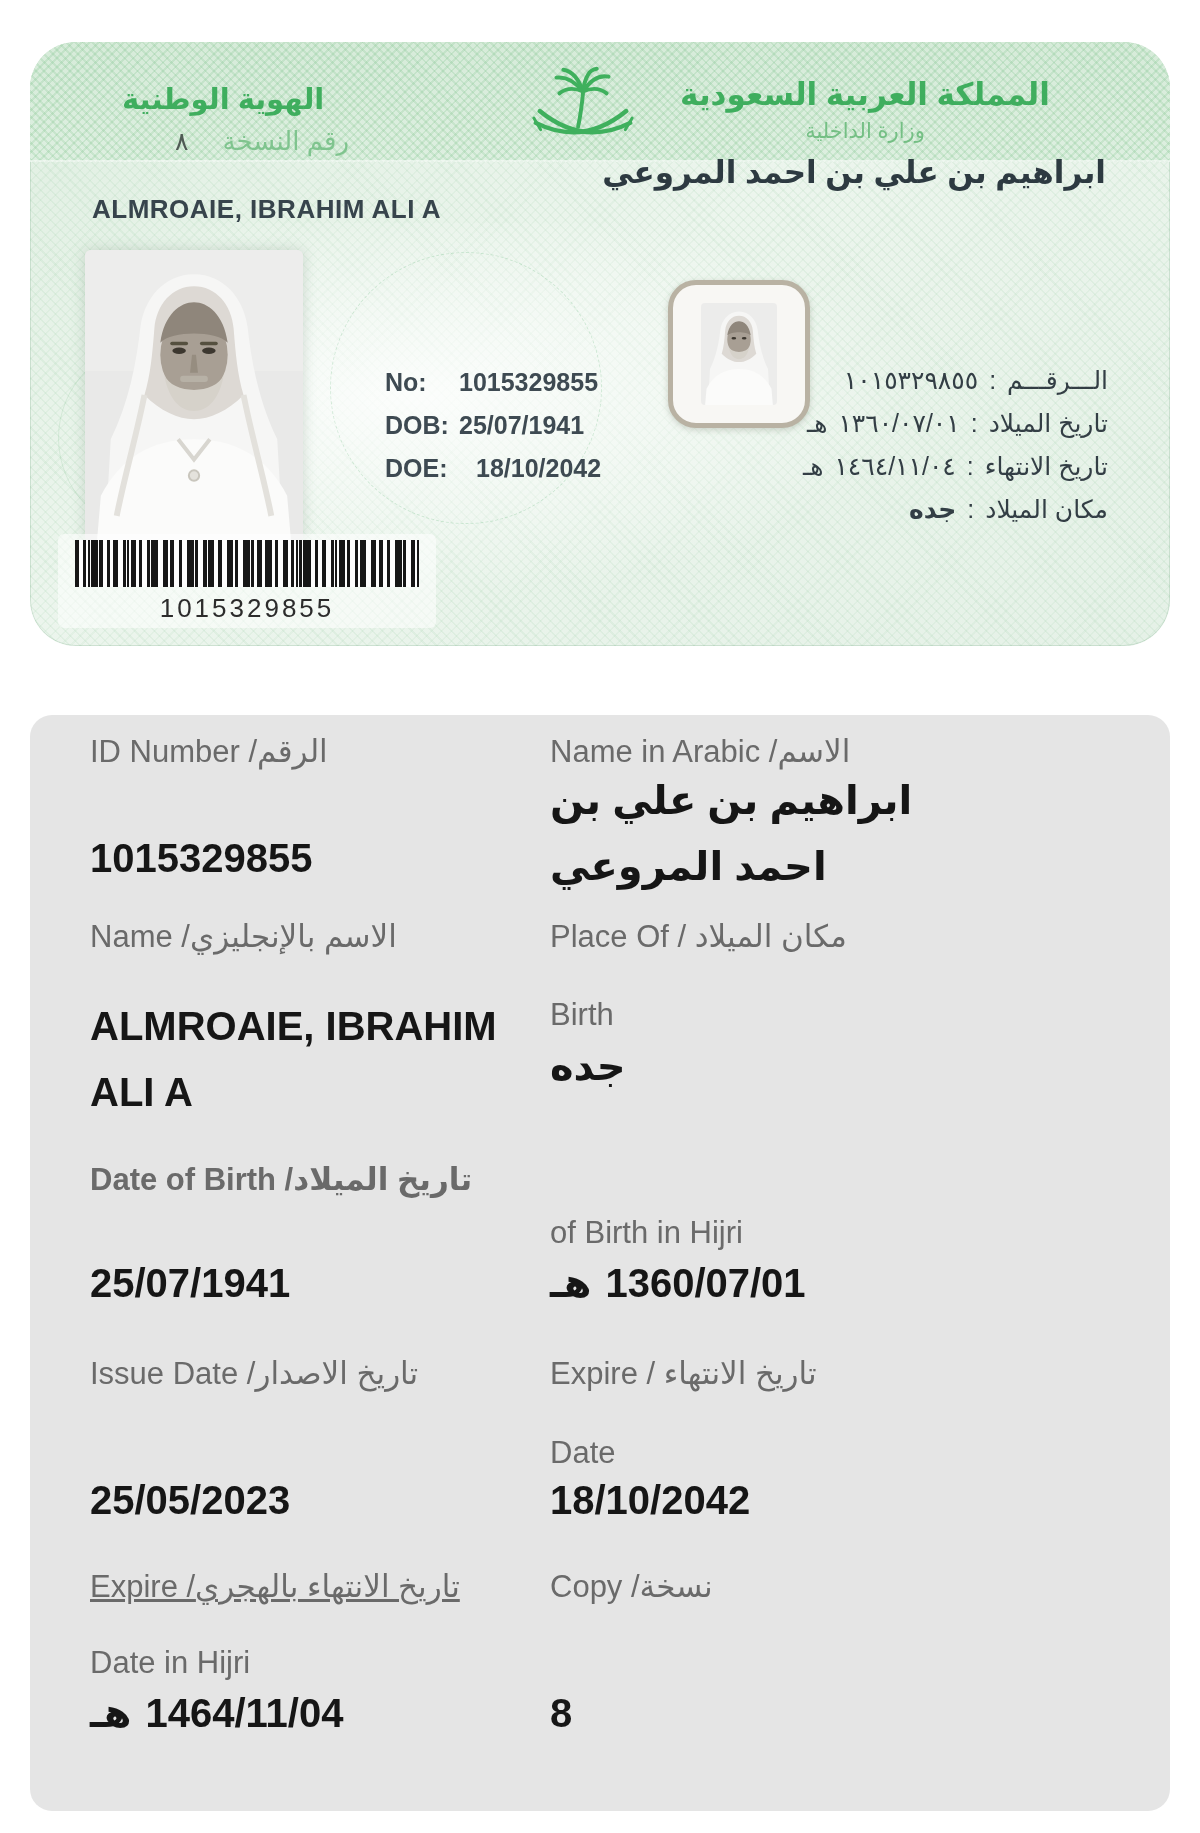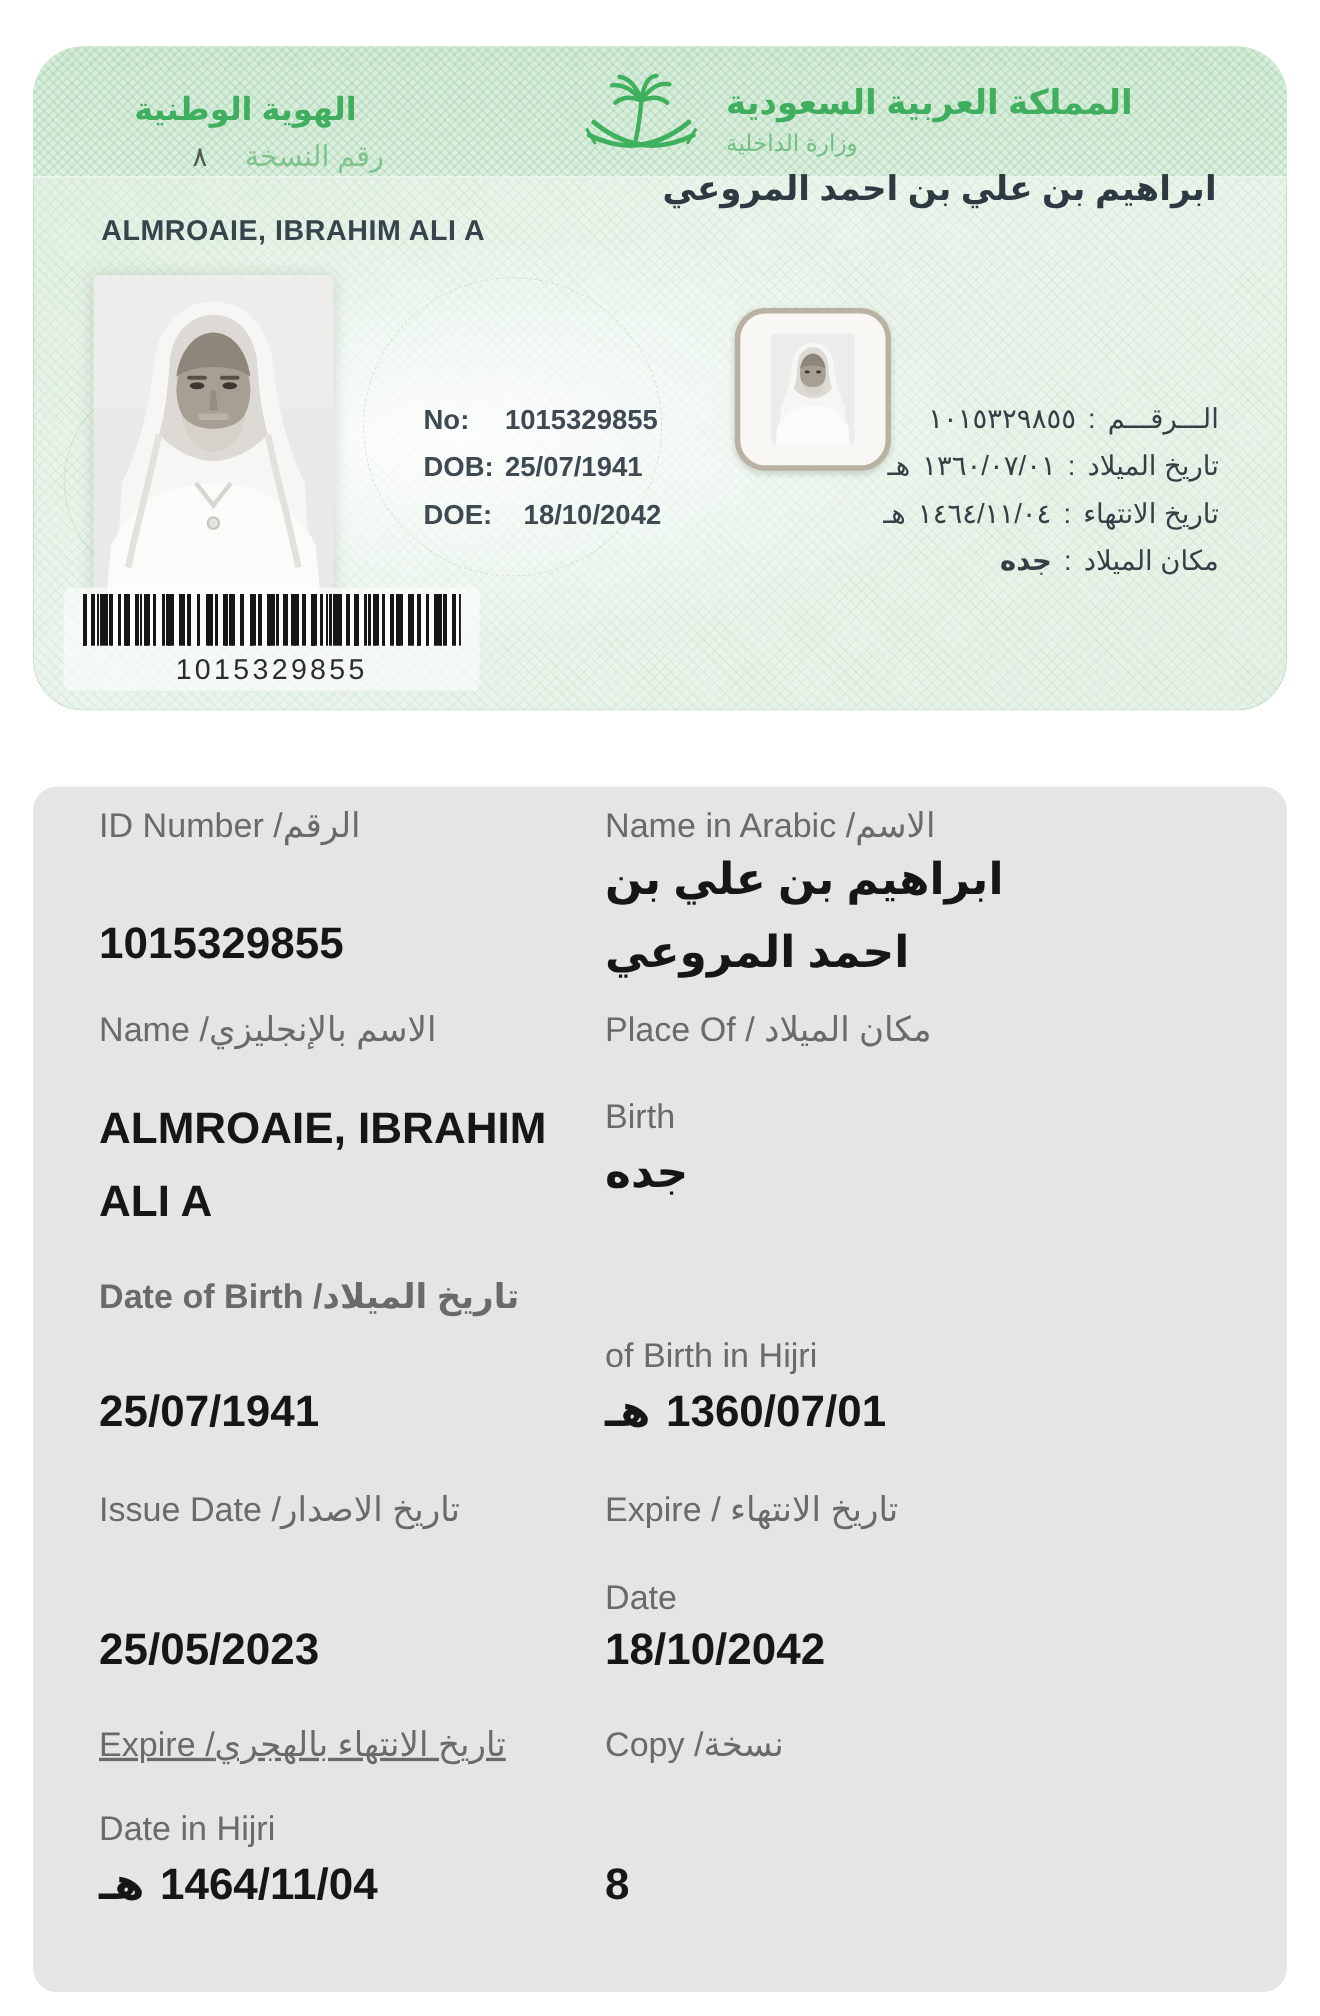--- a/index.html
+++ b/index.html
@@ -25,21 +25,21 @@
   .ring{position:absolute;border:1px dashed rgba(110,185,130,.28);border-radius:50%;}
   .ring.r1{left:300px;top:210px;width:270px;height:270px;}
   .ring.r2{left:28px;top:300px;width:190px;height:190px;border-style:solid;border-color:rgba(110,185,130,.18);}
 
   .hdr-left{position:absolute;left:92px;top:40px;width:280px;text-align:left;}
   .hdr-left .t1{font-size:29px;font-weight:bold;color:#3fae5e;}
   .copy-row{margin-top:10px;display:flex;direction:rtl;justify-content:center;align-items:center;gap:34px;}
   .copy-row .lab{font-size:26px;color:#7fc48e;}
   .copy-row .num{font-size:25px;color:#4f5a54;}
 
-  .hdr-right{position:absolute;left:630px;top:34px;width:410px;}
+  .hdr-right{position:absolute;left:630px;top:34px;width:410px;text-align:center;}
   .hdr-right .t1{font-size:31px;font-weight:bold;color:#3fae5e;}
   .hdr-right .t2{font-size:21px;color:#74bf84;margin-top:6px;}
 
   .emblem{position:absolute;left:494px;top:20px;width:118px;height:106px;}
 
   .name-ar{position:absolute;right:64px;top:112px;font-size:31px;font-weight:bold;color:#2d3a41;
            direction:rtl;white-space:nowrap;}
   .name-en{position:absolute;left:62px;top:152px;font-size:26px;font-weight:bold;color:#37444c;letter-spacing:.5px;}
 
   .photo{position:absolute;left:55px;top:208px;width:218px;height:292px;border-radius:6px;overflow:hidden;

